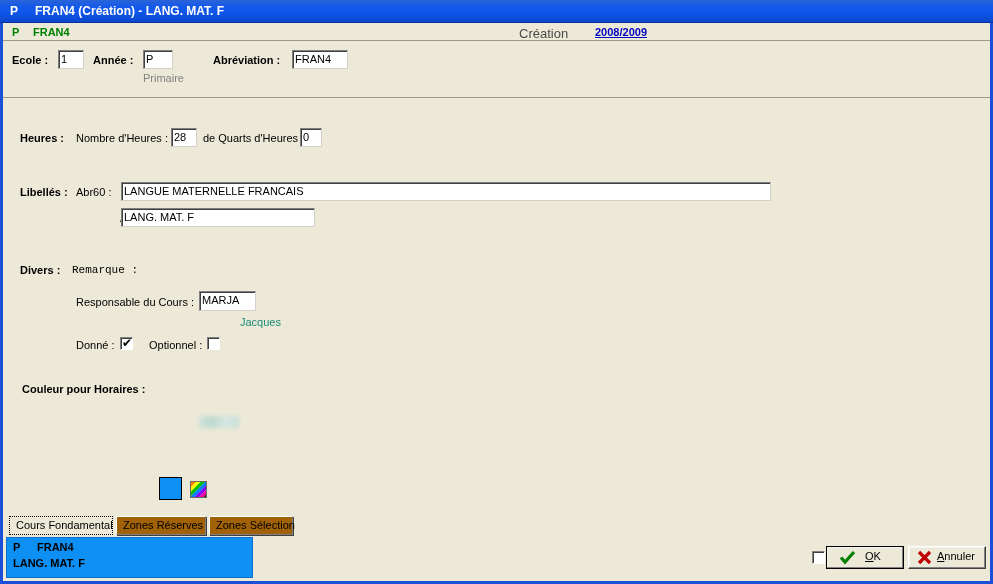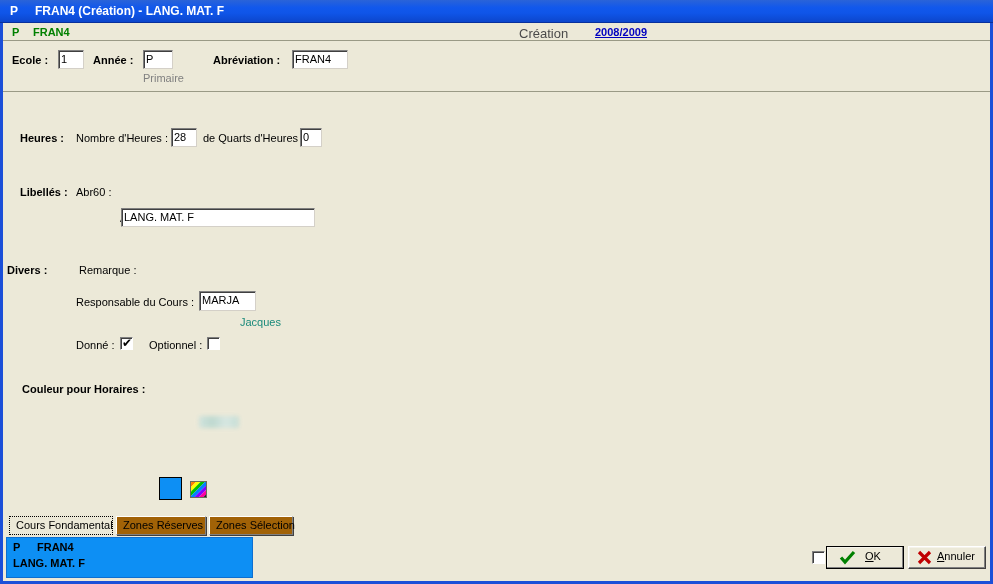--- a/index.html
+++ b/index.html
@@ -99,21 +99,21 @@
     font-weight: bold;
     font-size: 11px;
     text-decoration: underline;
     cursor: pointer;
   }
 
   
   .panel-top {
     position: absolute;
     left: 3px; top: 42px;
-    width: 987px; height: 50px;
+    width: 987px; height: 56px;
     background: #ece9d8;
     border-bottom: 1px solid #9a9a86;
     box-sizing: border-box;
   }
 
   .lbl {
     position: absolute;
     font-size: 11px;
     color: #000000;
     white-space: nowrap;
@@ -326,26 +326,27 @@
   <div class="panel-mid">
 
     <span class="lbl bold" style="left:17px; top:31px;">Heures :</span>
     <span class="lbl" style="left:73px; top:31px;">Nombre d'Heures :</span>
     <div class="fld" style="left:168px; top:27px; width:26px; height:19px;">28</div>
     <span class="lbl" style="left:200px; top:31px;">de Quarts d'Heures :</span>
     <div class="fld" style="left:297px; top:27px; width:22px; height:19px;">0</div>
 
     <span class="lbl bold" style="left:17px; top:85px;">Libellés :</span>
     <span class="lbl" style="left:73px; top:85px;">Abr60 :</span>
+    <div class="fld" style="left:118px; top:81px; width:650px; height:19px;">LANGUE MATERNELLE FRANCAIS</div>
 
     <span class="lbl" style="left:73px; top:111px;margin-left:44px;">Abr25 :</span>
     <div class="fld" style="left:118px; top:107px; width:194px; height:19px;">LANG. MAT. F</div>
 
-    <span class="lbl bold" style="left:4px; top:163px;">Divers :</span>
-    <span class="lbl" style="left:76px; top:163px;">Remarque :</span>
+    <span class="lbl bold" style="left:17px; top:163px;">Divers :</span>
+    <span class="lbl" style="left:69px; top:163px;font-family:Liberation Mono, monospace;">Remarque :</span>
 
     <span class="lbl" style="left:73px; top:195px;">Responsable du Cours :</span>
     <div class="fld" style="left:196px; top:190px; width:57px; height:20px;">MARJA</div>
 
     <div class="blurname"></div>
     <span class="teal" style="left:237px; top:215px;">Jacques</span>
 
     <span class="lbl" style="left:73px; top:238px;">Donné :</span>
     <div class="cb" style="left:117px; top:236px;">
       <span class="tick">✔</span>

